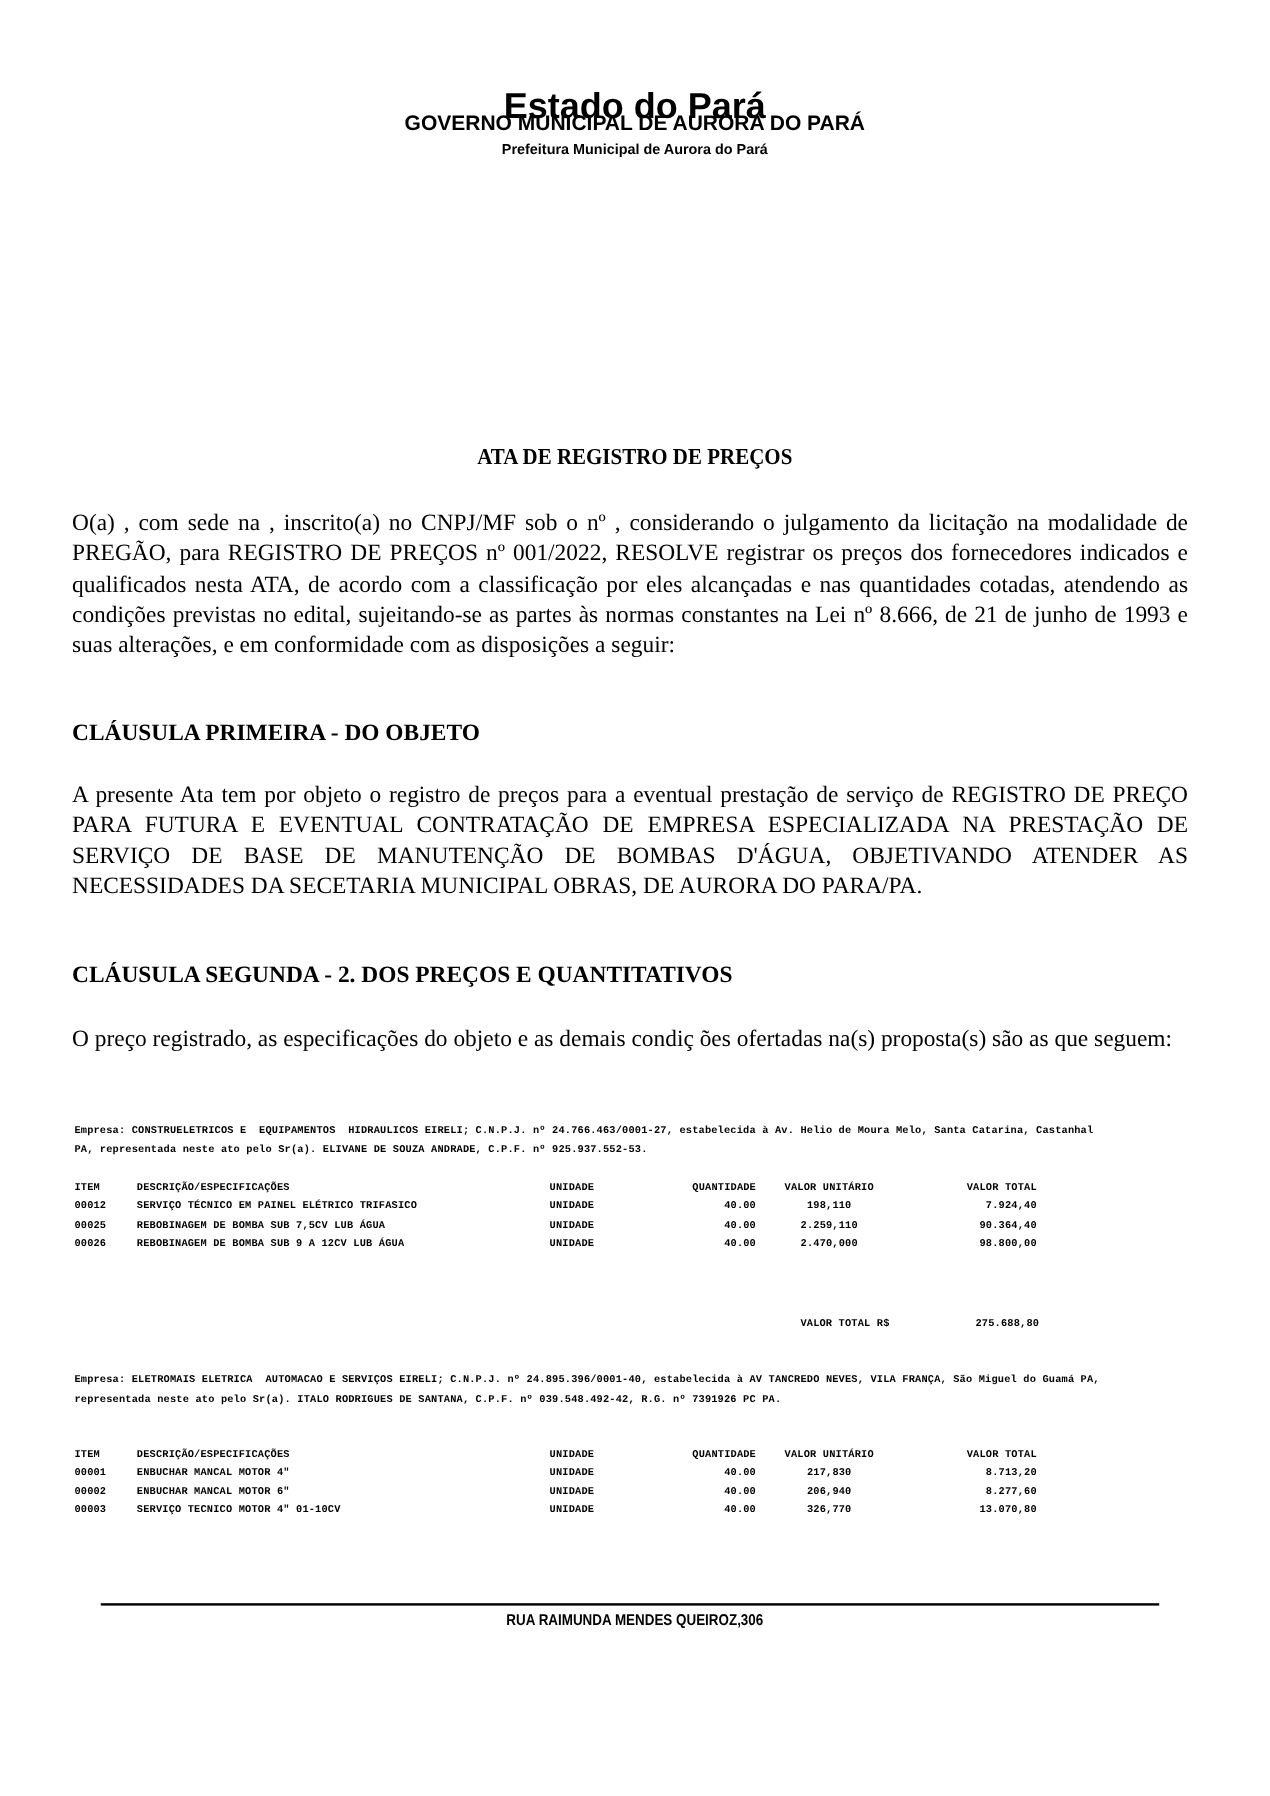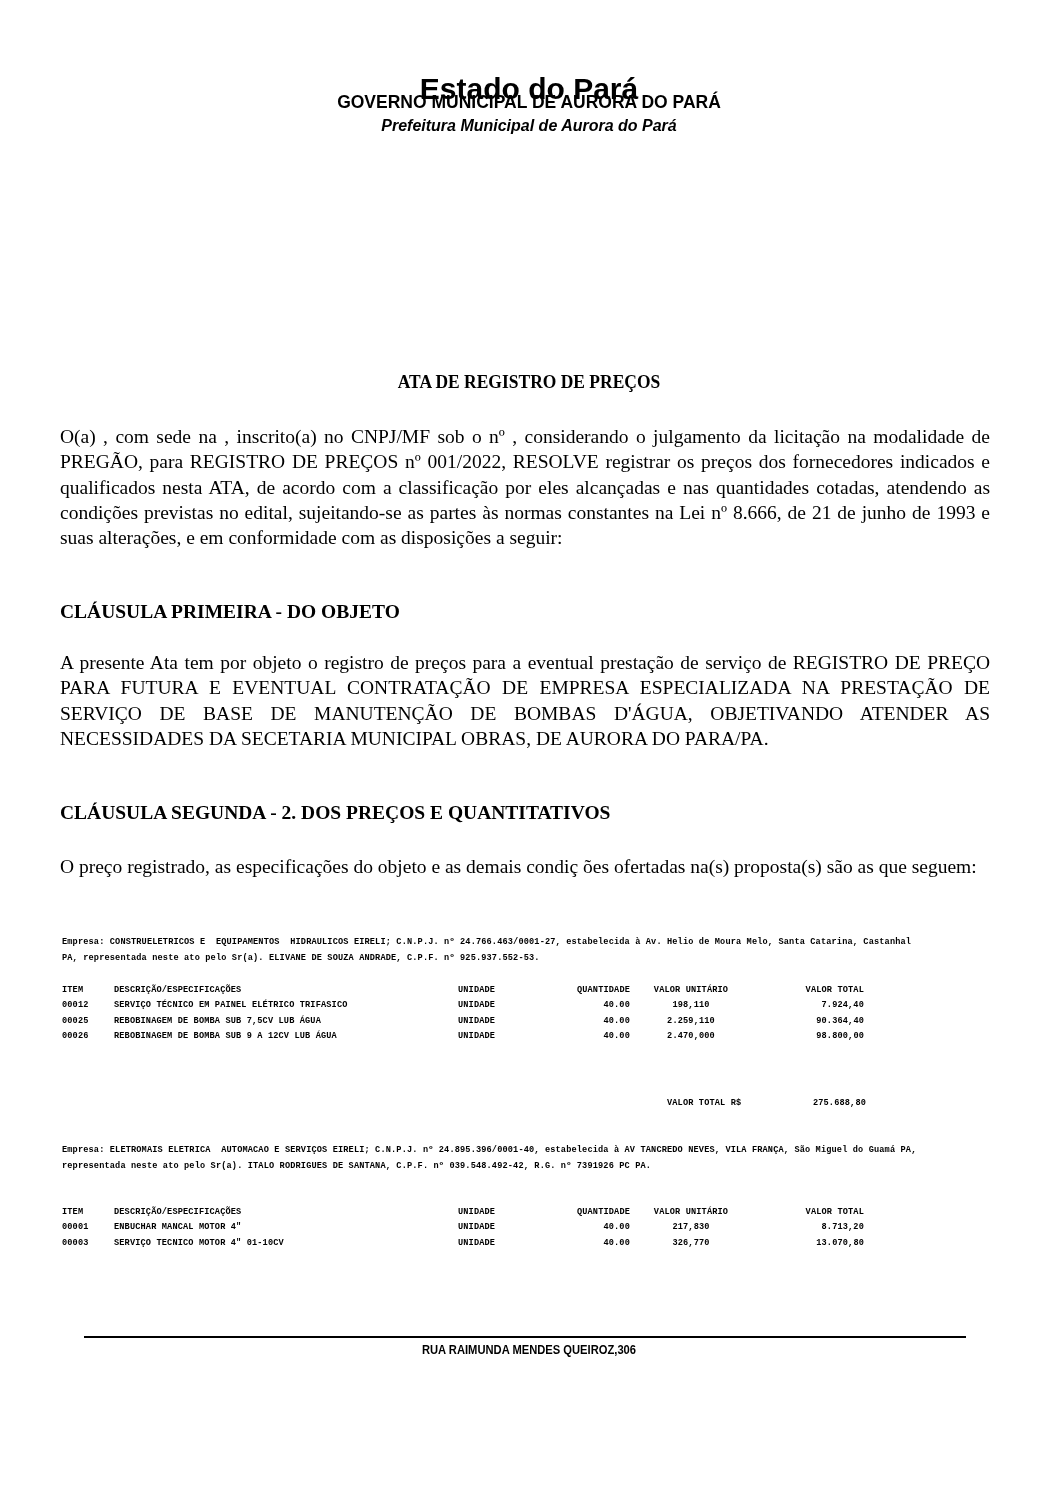--- a/index.html
+++ b/index.html
@@ -1,20 +1,20 @@
 <!DOCTYPE html>
 <html><head>
 <meta charset="utf-8">
 <style>
   html, body { margin: 0; padding: 0; background: #ffffff; }
   body { width: 1058px; height: 1497px; position: relative; overflow: hidden; color: #000; }
   .hdr { position: absolute; left: 0; width: 1058px; text-align: center; font-family: "Liberation Sans", sans-serif; font-weight: bold; }
   .hdr1 { top: 60px; font-size: 30px; margin-top: 12px; }
   .hdr2 { top: 92px; font-size: 17.5px; }
-  .hdr3 { top: 117px; font-size: 16px; font-style: italic; }
+  .hdr3 { top: 117px; font-size: 12px; }
   .title { position: absolute; top: 371px; left: 0; width: 1058px; text-align: center; font-family: "Liberation Serif", serif; font-weight: bold; font-size: 19px; transform: scaleX(0.92); }
   .para { position: absolute; left: 60px; width: 930px; font-family: "Liberation Serif", serif; font-size: 19.5px; line-height: 25.3px; text-align: justify; text-align-last: left; }
   .p1 { top: 424px; }
   .clause { position: absolute; left: 60px; font-family: "Liberation Serif", serif; font-weight: bold; font-size: 19.5px; }
   .c1 { top: 601px; }
   .p2 { top: 650px; }
   .c2 { top: 802px; }
   .p3 { top: 854px; }
 
   .mono { font-family: "Liberation Mono", monospace; font-weight: bold; font-size: 8.6px; letter-spacing: 0.15px; }
@@ -110,20 +110,28 @@
   </tr>
   <tr>
     <td class="col-item">00001</td>
     <td class="col-desc">ENBUCHAR MANCAL MOTOR 4"</td>
     <td class="col-unit">UNIDADE</td>
     <td class="col-qty">40.00</td>
     <td class="col-vu">217,830</td>
     <td class="col-vt">8.713,20</td>
   </tr>
   <tr>
+    <td class="col-item">00002</td>
+    <td class="col-desc">ENBUCHAR MANCAL MOTOR 6"</td>
+    <td class="col-unit">UNIDADE</td>
+    <td class="col-qty">40.00</td>
+    <td class="col-vu">206,940</td>
+    <td class="col-vt">8.277,60</td>
+  </tr>
+  <tr>
     <td class="col-item">00003</td>
     <td class="col-desc">SERVIÇO TECNICO MOTOR 4" 01-10CV</td>
     <td class="col-unit">UNIDADE</td>
     <td class="col-qty">40.00</td>
     <td class="col-vu">326,770</td>
     <td class="col-vt">13.070,80</td>
   </tr>
 </tbody>
   </table>
 

